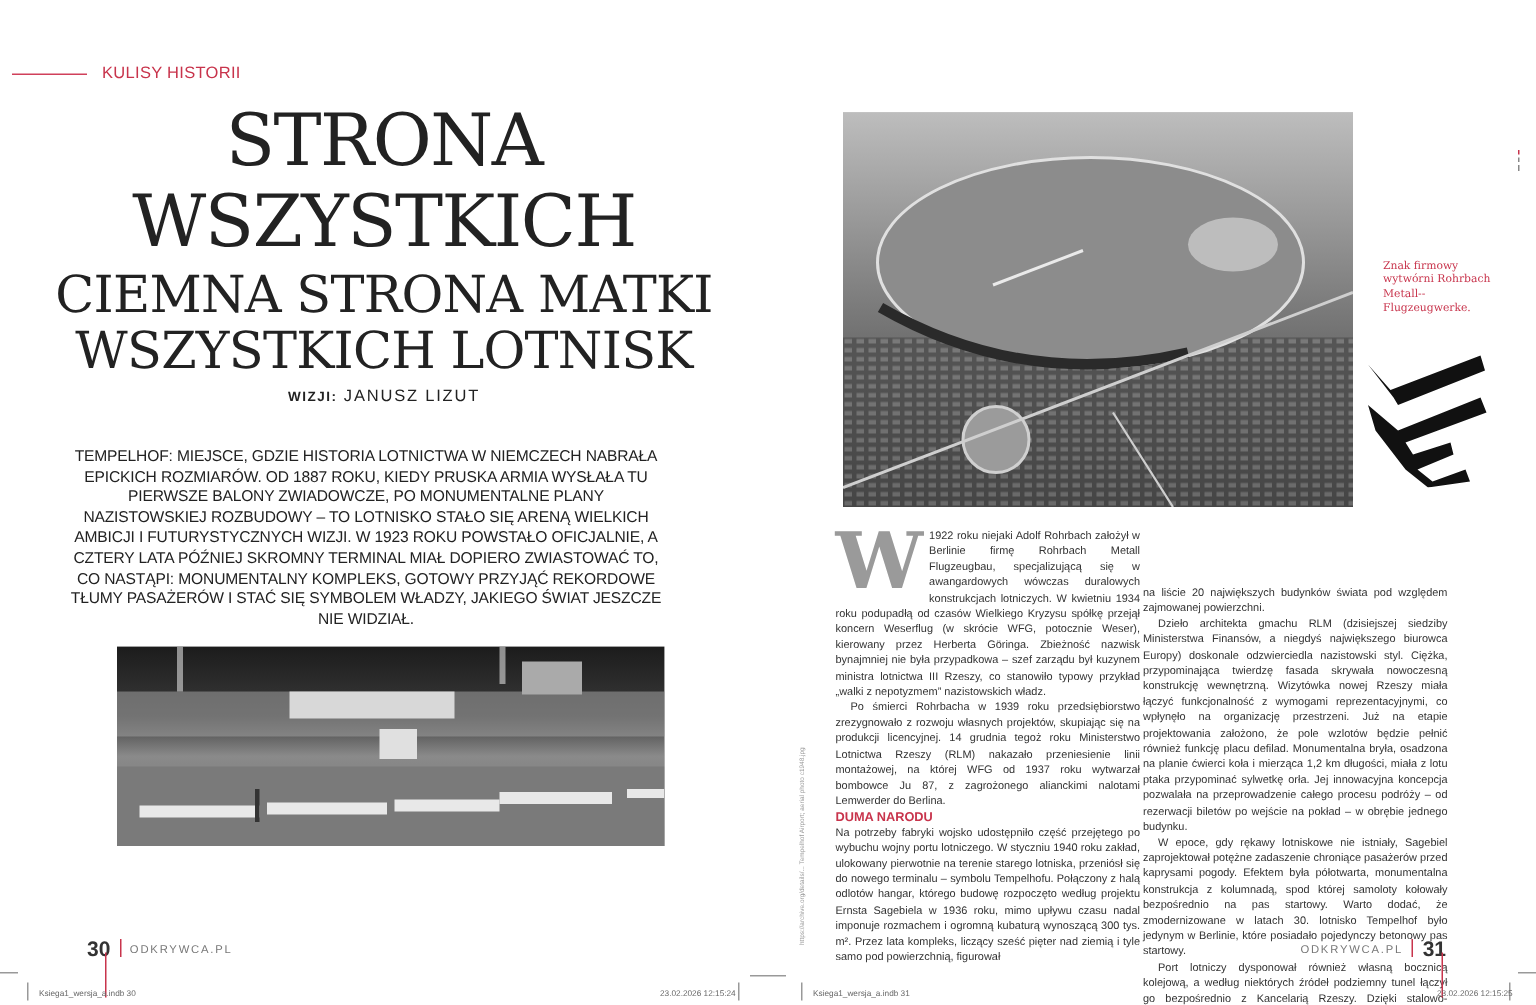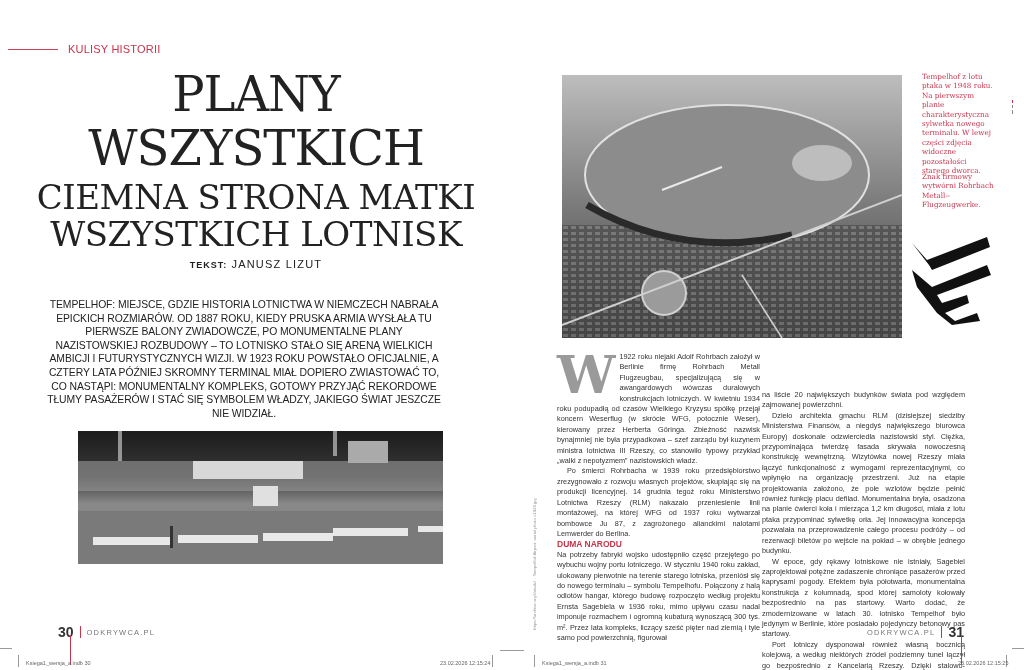--- a/index.html
+++ b/index.html
@@ -57,27 +57,27 @@
 </style>
 </head>
 <body>
 
 <div class="page page-left">
   <div class="section-tag">
     <div class="section-line"></div>
     <span class="section-label">KULISY HISTORII</span>
   </div>
 
-  <div class="title-main t1">PLANY</div>
+  <div class="title-main t1">STRONA</div>
   <div class="title-main t2">WSZYSTKICH</div>
   <div class="title-main t3">CIEMNA STRONA MATKI</div>
   <div class="title-main t4">WSZYSTKICH LOTNISK</div>
 
   <div class="byline">
-    <span class="lbl">TEKST:</span>
+    <span class="lbl">WIZJI:</span>
     <span>JANUSZ LIZUT</span>
   </div>
 
   <div class="lead">TEMPELHOF: MIEJSCE, GDZIE HISTORIA LOTNICTWA W NIEMCZECH NABRAŁA EPICKICH ROZMIARÓW. OD 1887 ROKU, KIEDY PRUSKA ARMIA WYSŁAŁA TU PIERWSZE BALONY ZWIADOWCZE, PO MONUMENTALNE PLANY NAZISTOWSKIEJ ROZBUDOWY – TO LOTNISKO STAŁO SIĘ ARENĄ WIELKICH AMBICJI I FUTURYSTYCZNYCH WIZJI. W 1923 ROKU POWSTAŁO OFICJALNIE, A CZTERY LATA PÓŹNIEJ SKROMNY TERMINAL MIAŁ DOPIERO ZWIASTOWAĆ TO, CO NASTĄPI: MONUMENTALNY KOMPLEKS, GOTOWY PRZYJĄĆ REKORDOWE TŁUMY PASAŻERÓW I STAĆ SIĘ SYMBOLEM WŁADZY, JAKIEGO ŚWIAT JESZCZE NIE WIDZIAŁ.</div>
 
   <div class="photo-left" title="Lotnisko Tempelhof – samoloty przed terminalem">
     <svg width="365" height="133" viewBox="0 0 365 133">
       <defs>
         <linearGradient id="skyL" x1="0" y1="0" x2="0" y2="1">
           <stop offset="0" stop-color="#1c1c1c"></stop>
@@ -137,21 +137,20 @@
       <ellipse cx="165" cy="100" rx="142" ry="70" fill="#8c8c8c" stroke="#e0e0e0" stroke-width="2"></ellipse>
       <ellipse cx="260" cy="88" rx="30" ry="18" fill="#bdbdbd"></ellipse>
       <line x1="100" y1="115" x2="160" y2="92" stroke="#eaeaea" stroke-width="2"></line>
       <path d="M 25 130 Q 120 185 230 160" stroke="#2a2a2a" stroke-width="7" fill="none"></path>
       <circle cx="102" cy="218" r="22" fill="#9b9b9b" stroke="#d0d0d0" stroke-width="2"></circle>
       <line x1="0" y1="250" x2="340" y2="120" stroke="#cfcfcf" stroke-width="2"></line>
       <line x1="180" y1="200" x2="220" y2="263" stroke="#cfcfcf" stroke-width="1.5"></line>
     </svg>
   </div>
 
-  <div class="caption-right">Tempelhof z lotu ptaka w 1948 roku. Na pierwszym planie charakterystyczna sylwetka nowego terminalu. W lewej części zdjęcia widoczne pozostałości starego dworca.</div>
   <div class="caption-logo">Znak firmowy wytwórni Rohrbach Metall--Flugzeugwerke.</div>
   <div class="logo-box">
     <svg width="85" height="100" viewBox="0 0 85 100">
       <path d="M5 18 L20 35 L80 12 L83 22 L25 45 L22 40 Z" fill="#111"></path>
       <path d="M5 45 L25 62 L80 40 L84 50 L30 70 L35 78 L60 70 L62 78 L38 88 L48 96 L70 88 L73 96 L45 100 L30 88 L10 62 Z" fill="#111"></path>
     </svg>
   </div>
   <div class="side-marker">
     <div style="width:1px;height:3px;background:#c8344c;margin:0 auto 2px;"></div>
     <div style="width:1px;height:3px;background:#888;margin:0 auto 2px;"></div>

